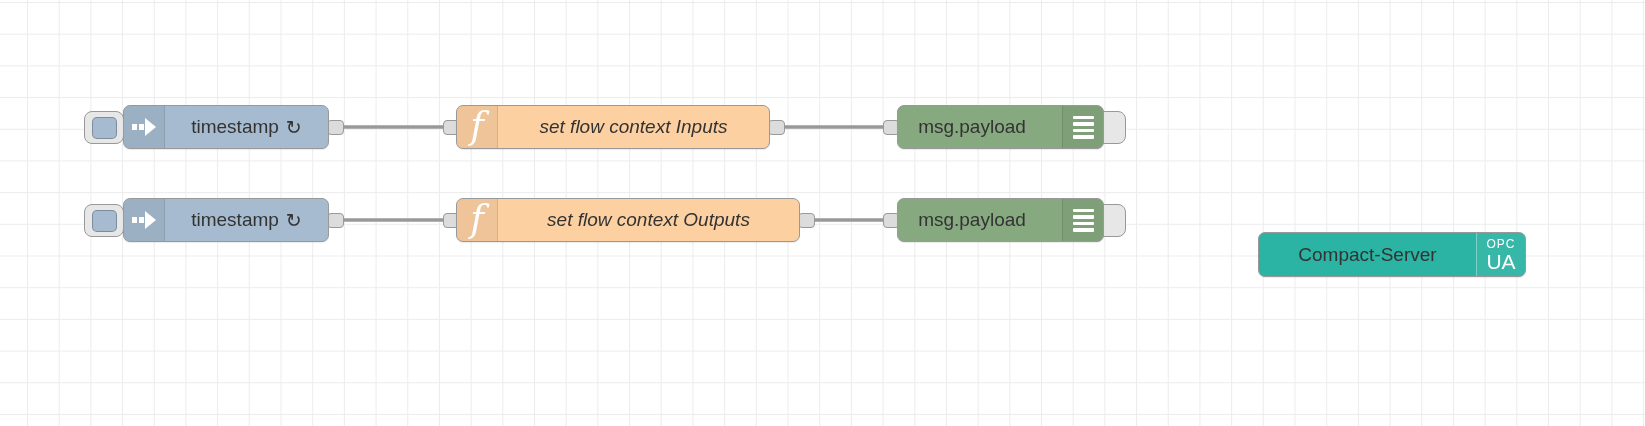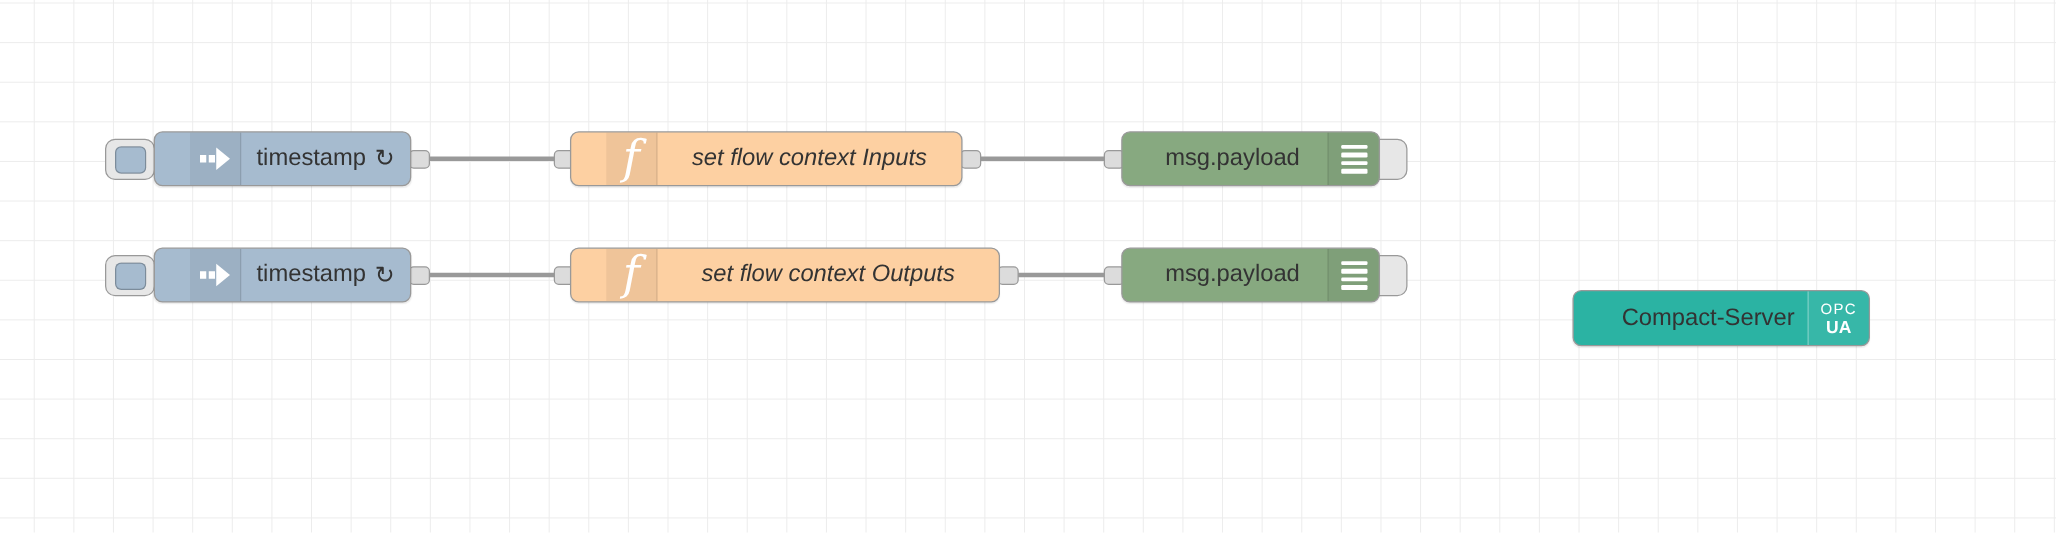--- a/index.html
+++ b/index.html
@@ -14,21 +14,20 @@
     background-position:27px 2px;
   }
   .wires{position:absolute;left:0;top:0;width:1645px;height:426px;}
   .wire{stroke:#999;stroke-width:3.5;stroke-linecap:round;}
 
   .node{
     position:absolute;height:44px;box-sizing:border-box;
     border:1.5px solid #999;border-radius:7px;
     display:flex;align-items:stretch;overflow:hidden;
     box-shadow:0 1px 1px rgba(0,0,0,0.08);
-    padding-left:28px;
   }
   .inject-bg{background:#a6bbcf;}
   .function-bg{background:#fdd0a2;}
   .debug-bg{background:#87a980;gap:16px;}
   .server-bg{background:#2bb3a3;}
 
   .icon-region{
     width:40px;flex:0 0 40px;
     background:rgba(0,0,0,0.055);
     display:flex;align-items:center;justify-content:center;
@@ -67,21 +66,21 @@
   .dbg-lines{display:flex;flex-direction:column;gap:3px;}
   .dbg-lines span{display:block;width:21px;height:3.5px;background:#fff;border-radius:1px;}
 
   .badge{
     flex:0 0 48px;background:rgba(255,255,255,0.06);
     border-left:1px solid rgba(255,255,255,0.35);
     display:flex;flex-direction:column;align-items:center;justify-content:center;
     color:#fff;line-height:1;
   }
   .badge .l1{font-size:12px;font-weight:normal;letter-spacing:1px;}
-  .badge .l2{font-size:14px;font-weight:bold;margin-top:1px;}
+  .badge .l2{font-size:21px;font-weight:normal;margin-top:1px;}
 
   .inject-arrow{width:26px;height:26px;fill:#fff;}
 </style>
 </head>
 <body>
 
 <svg class="wires">
   <line class="wire" x1="335" y1="127" x2="451" y2="127"></line>
   <line class="wire" x1="776" y1="127" x2="891" y2="127"></line>
   <line class="wire" x1="335" y1="220" x2="451" y2="220"></line>
@@ -169,19 +168,19 @@
   <div class="icon-region right">
     <div class="dbg-lines">
       <span></span>
         <span></span>
         <span></span>
         <span></span>
     </div>
   </div>
 </div>
 
-<div class="node server-bg" style="left:1258px;top:232px;width:238px;height:45px;">
+<div class="node server-bg" style="left:1258px;top:232px;width:268px;height:45px;">
   <div class="label">Compact-Server</div>
   <div class="badge">
     <span class="l1">OPC</span>
     <span class="l2">UA</span>
   </div>
 </div>
 
 </body></html>

